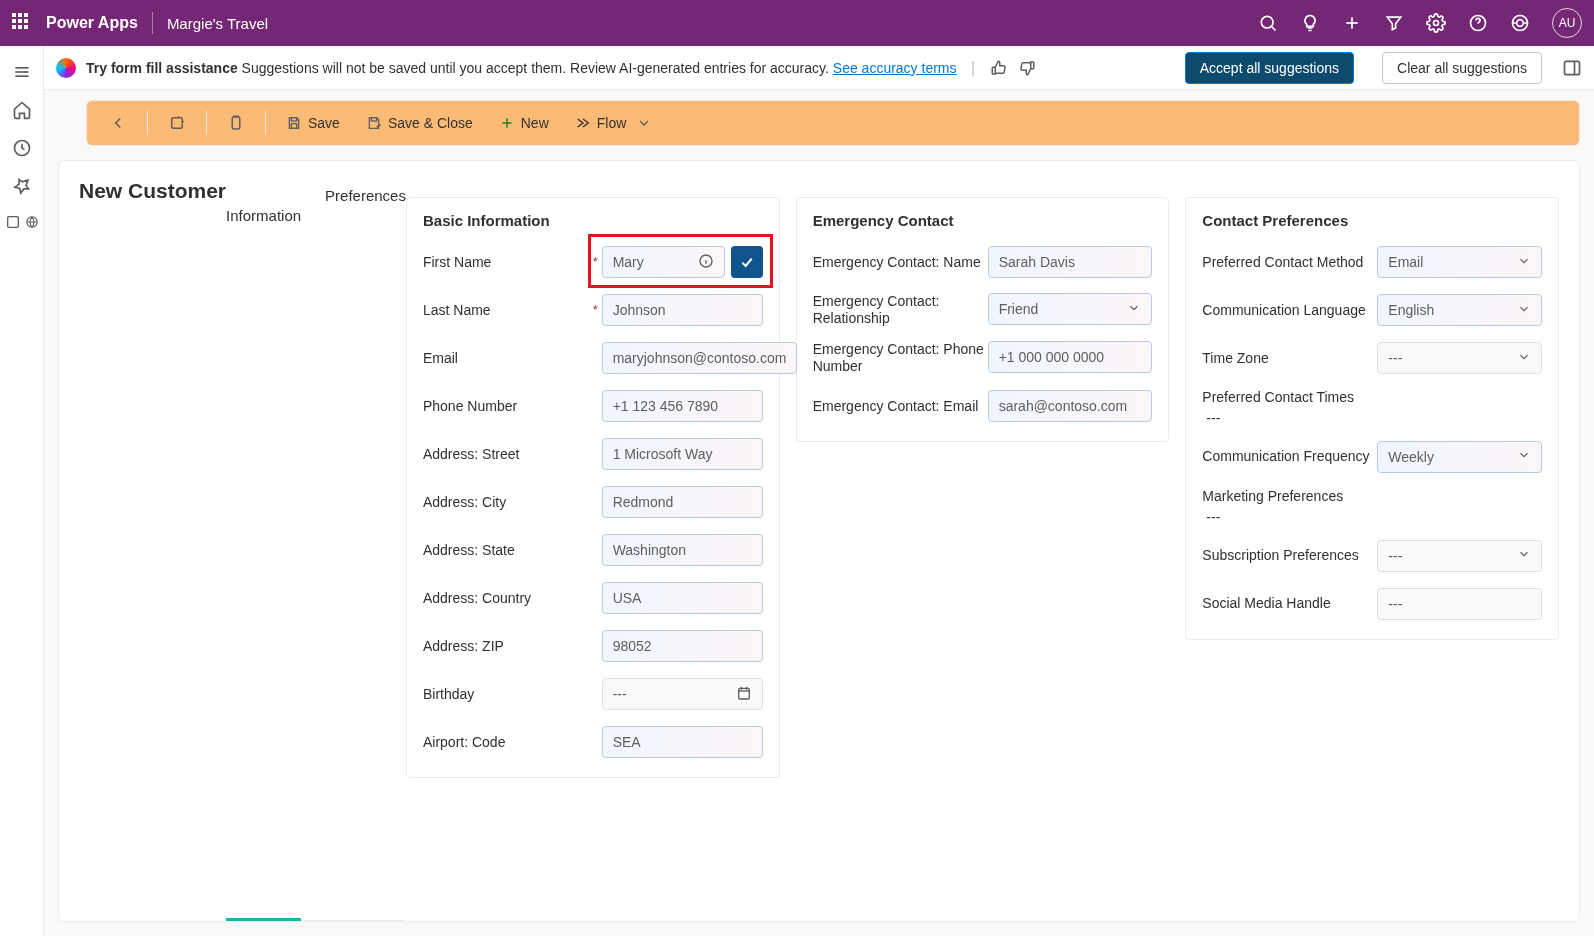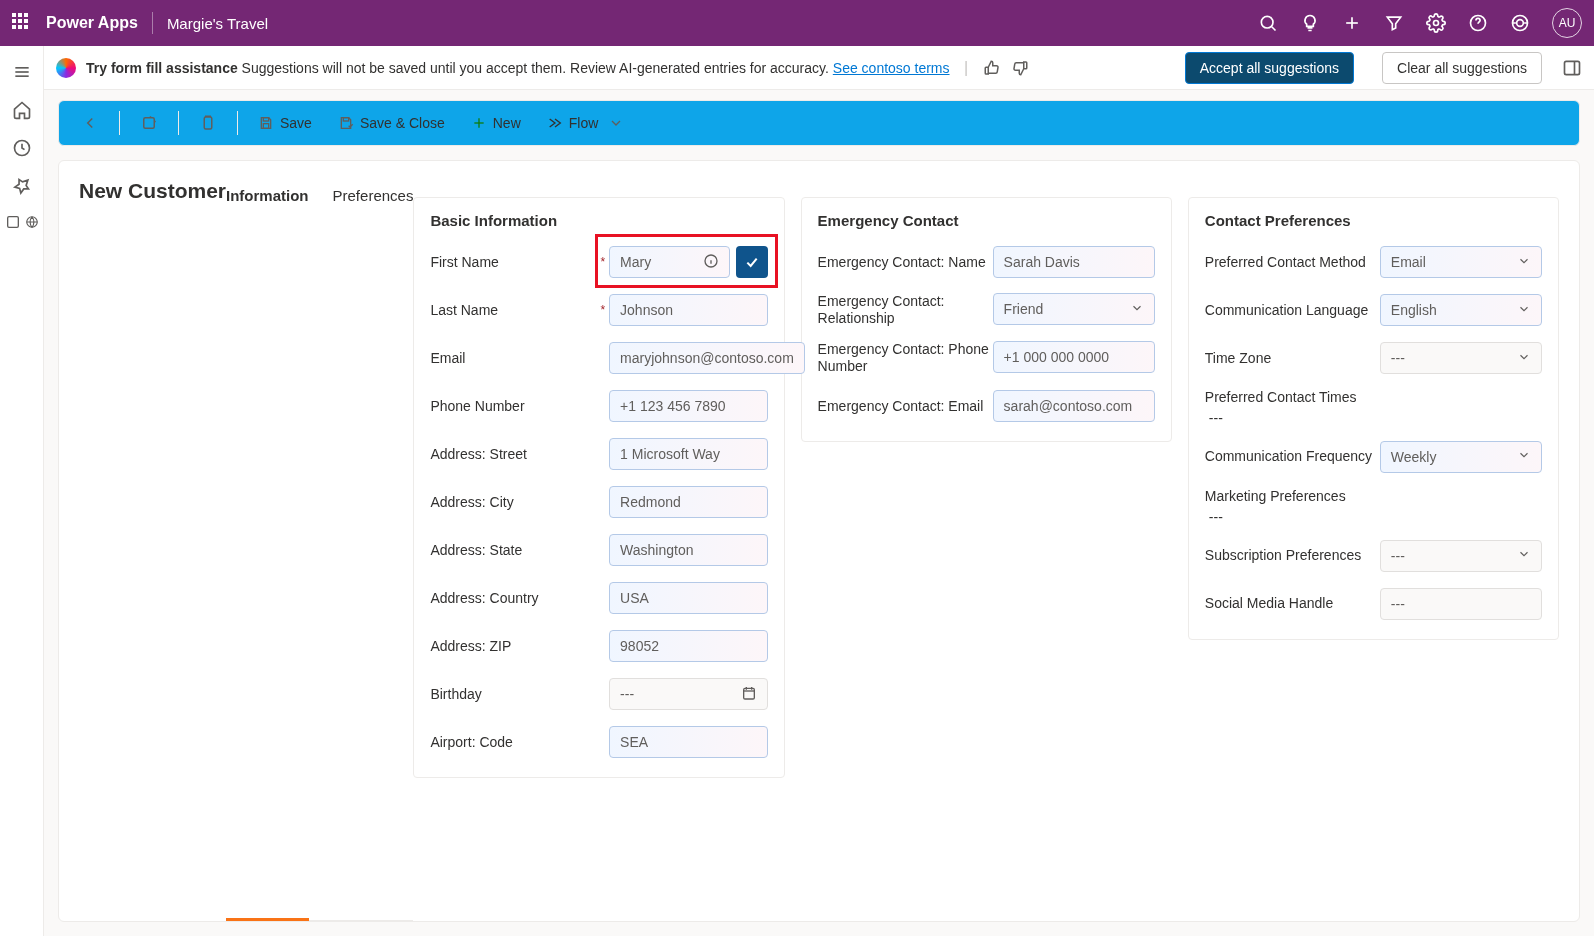--- a/index.html
+++ b/index.html
@@ -33,34 +33,34 @@
   .notif a { color:#0078d4; text-decoration: underline; cursor:pointer;}
   .notif-sep { color:#c8c6c4;}
   .thumb { width:18px; height:18px; color:#605e5c; cursor:pointer;}
   .notif-spacer { flex:1;}
   .btn-primary { background:#0c4a6e; color:#fff; border:1px solid #0078d4; padding:7px 14px; border-radius:4px; font-size:14px; cursor:pointer;}
   .btn-secondary { background:#fff; color:#323130; border:1px solid #c8c6c4; padding:7px 14px; border-radius:4px; font-size:14px; cursor:pointer;}
   .copilot-side { margin-left:10px; width:20px; height:20px; color:#605e5c; cursor:pointer;}
 
   
   .cmdwrap { padding: 10px 14px 0 14px;}
-  .cmdbar { background:#0ea5e9; border:1px solid #edebe9; border-radius:6px; height:46px; display:flex; align-items:center; padding:0 12px; gap:6px;}
+  .cmdbar { background:#fdba74; border:1px solid #edebe9; border-radius:6px; height:46px; display:flex; align-items:center; padding:0 12px; gap:6px;margin-left:28px;}
   .cmdbtn { display:flex; align-items:center; gap:6px; padding:6px 10px; cursor:pointer; color:#323130; font-size:14px; border-radius:4px;}
   .cmd-sep { width:1px; height:24px; background:#edebe9; margin:0 4px;}
   .cmdbtn svg { width:16px; height:16px;}
   .icon-only svg { width:18px; height:18px;}
   .chev { margin-left:4px;}
 
   
   .page-card-wrap { padding: 14px; flex:1; min-height:0; display:flex; flex-direction:column;}
   .page-card { background:#fff; border:1px solid #edebe9; border-radius:6px; flex:1; display:flex; flex-direction:row; min-height:0; padding: 18px 20px 0 20px; overflow:hidden;}
   .page-title { font-size:21px; font-weight:600; margin-bottom: 26px; }
   .tabs { display:flex; gap:24px; border-bottom:1px solid #edebe9; }
   .tab { padding: 8px 0; font-size:15px; cursor:pointer; color:#323130;}
-  .tab.active { font-weight:700; border-bottom:3px solid #f97316; margin-bottom:-1px;}
+  .tab.active { font-weight:400; border-bottom:3px solid #14b8a6; margin-bottom:-1px;margin-top:20px;}
 
   .columns { display:flex; gap:16px; padding-top:18px; overflow-y:auto; flex:1; min-height:0;}
   .col { flex:1; min-width:0; display:flex; flex-direction:column; gap:16px;}
   .section { background:#fff; border:1px solid #edebe9; border-radius:4px; padding:14px 16px 18px 16px;}
   .section h3 { font-size:15px; font-weight:600; margin-bottom:16px;}
 
   .field { display:flex; align-items:center; margin-bottom:14px; min-height:34px;}
   .field-label { width: 170px; flex-shrink:0; font-size:14px; color:#323130; line-height:1.2;}
   .field-label-wide { width: 175px; flex-shrink:0; font-size:14px; color:#323130; line-height:1.2;}
   .req { color:#a4262c; margin-right:4px; font-size:12px;}
@@ -186,21 +186,21 @@
             </svg>
           </div>
       </div>
     </div>
 
     <div class="main-area">
 
       <div class="notif">
         <div class="copilot-icon"></div>
         <span class="notif-text">
-          <b>Try form fill assistance</b><span> Suggestions will not be saved until you accept them. Review AI-generated entries for accuracy. </span><a>See contoso terms</a>
+          <b>Try form fill assistance</b><span> Suggestions will not be saved until you accept them. Review AI-generated entries for accuracy. </span><a>See accuracy terms</a>
         </span>
         <span class="notif-sep">&nbsp;|&nbsp;</span>
         <div class="thumb"><svg viewBox="0 0 24 24" fill="none" stroke="currentColor" stroke-width="2">
               <path d="M7 11v9H4a1 1 0 01-1-1v-7a1 1 0 011-1h3zM7 11l4-8a2 2 0 012 2v4h5a2 2 0 012 2.3l-1 6a2 2 0 01-2 1.7H7"></path>
             </svg></div>
         <div class="thumb"><svg viewBox="0 0 24 24" fill="none" stroke="currentColor" stroke-width="2">
               <path d="M17 13V4h3a1 1 0 011 1v7a1 1 0 01-1 1h-3zM17 13l-4 8a2 2 0 01-2-2v-4H6a2 2 0 01-2-2.3l1-6a2 2 0 012-1.7h10"></path>
             </svg></div>
         <div class="notif-spacer"></div>
         <button class="btn-primary">Accept all suggestions</button>

